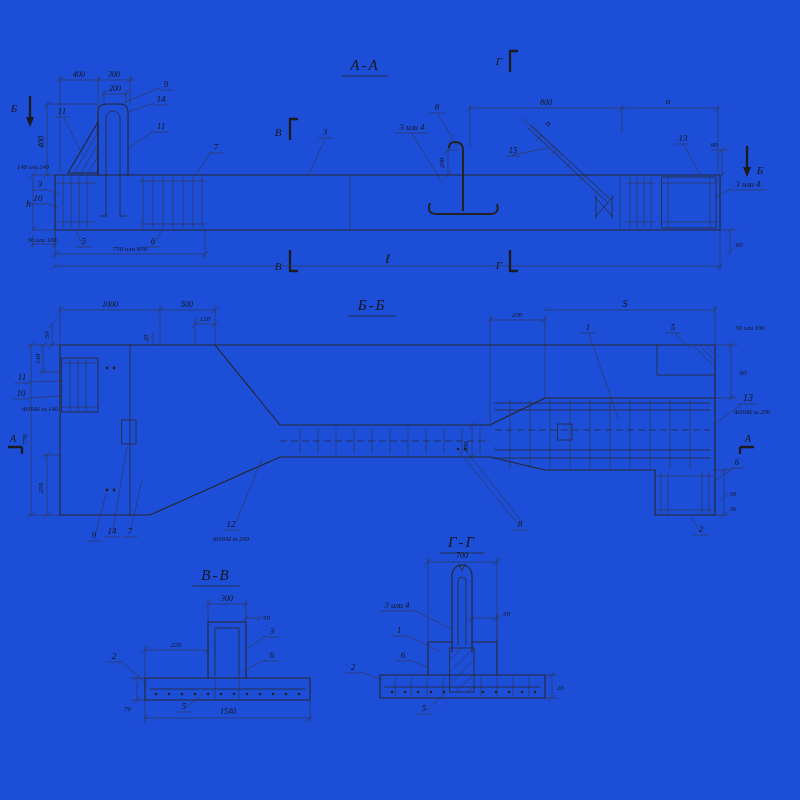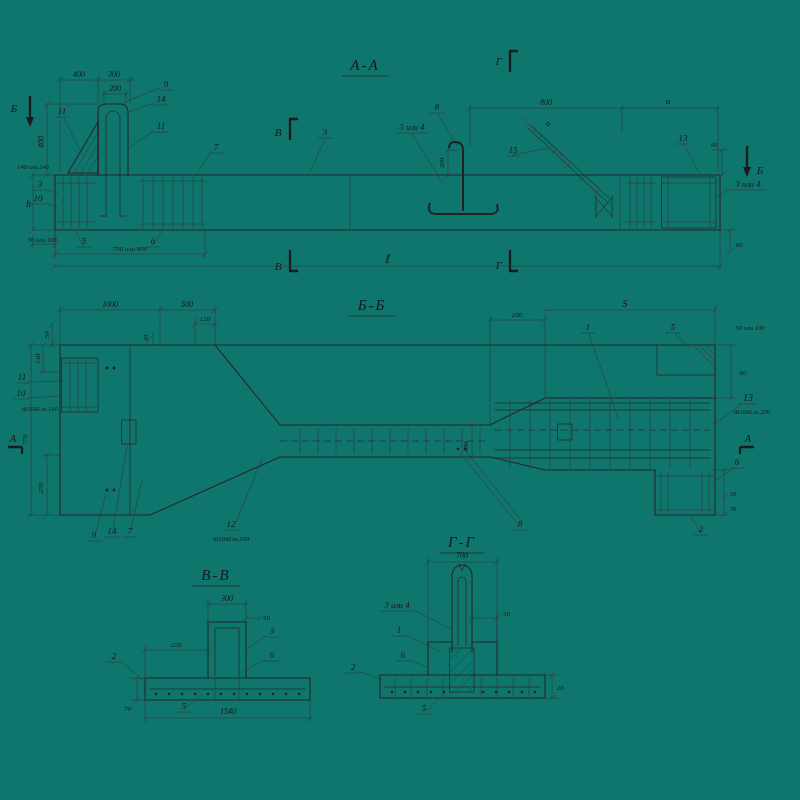--- a/index.html
+++ b/index.html
@@ -1,16 +1,16 @@
 <!DOCTYPE html>
 <html><head>
 <meta charset="utf-8">
 <style>
   html,body{margin:0;padding:0;background:#e9e9e7;}
-  .sheet{width:800px;height:800px;background:#0f766e;position:relative;margin:0 auto;
+  .sheet{width:800px;height:800px;background:#1d4ed8;position:relative;margin:0 auto;
          font-family:"Liberation Serif",serif;}
   svg{display:block;width:800px;height:800px;}
   .ln{stroke:#26262a;stroke-width:1.1;fill:none;stroke-linecap:square;}
   .med{stroke:#2a2a2e;stroke-width:.8;fill:none;stroke-linecap:square;}
   .thin{stroke:#33333a;stroke-width:.55;fill:none;stroke-linecap:square;}
   .thick{stroke:#1b1b1f;stroke-width:2.3;fill:none;stroke-linecap:butt;}
   .dash{stroke:#2a2a2e;stroke-width:.7;fill:none;stroke-dasharray:7 4;}
   .dot{fill:#222;stroke:none;}
   .arr{fill:#1b1b1f;stroke:none;}
   text{fill:#17171a;font-style:italic;font-family:"Liberation Serif",serif;}

